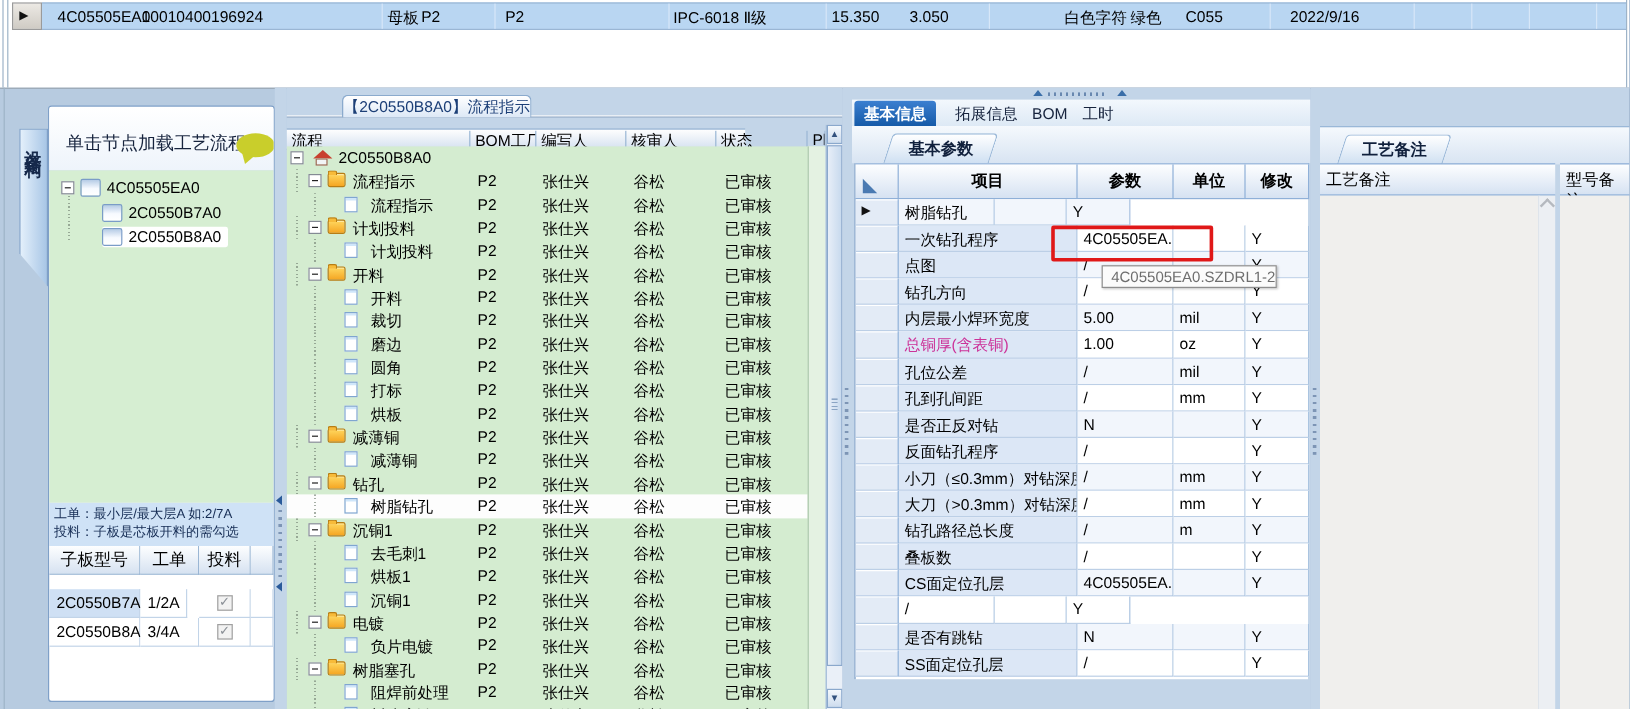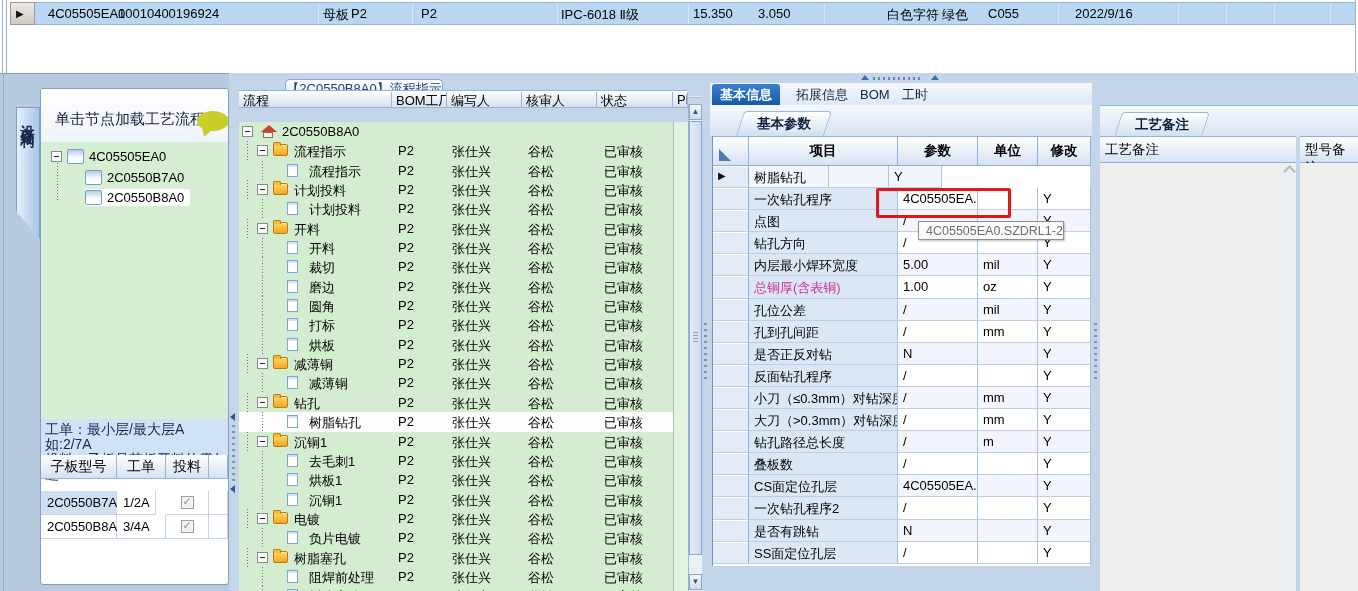--- a/index.html
+++ b/index.html
@@ -37,21 +37,21 @@
   .ltree{position:absolute;left:0;top:53px;width:100%;height:277px;background:#d6eed2;}
   .lnode{position:absolute;height:17px;display:flex;align-items:center;gap:5px;}
   .expand{position:relative;width:11px;height:11px;background:#fff;border:1px solid #848a94;box-sizing:border-box;flex:0 0 auto;}
   .expand::after{content:"";position:absolute;left:2px;top:4px;width:5px;height:1px;background:#222;}
   .cbx{width:17px;height:15px;border:1px solid #7a9cc8;box-sizing:border-box;border-radius:2px;
        background:linear-gradient(#b6cce6,#f7faff 55%,#ffffff);flex:0 0 auto;}
   .lnode .nm{white-space:nowrap;}
   .lnode.sel{background:#fff;border-radius:2px;padding-right:6px;}
   .dotline{position:absolute;width:1px;background-image:repeating-linear-gradient(180deg,#6e7c6e 0 1px,transparent 1px 3px);}
   .linfo{position:absolute;left:0;top:330px;width:100%;height:36px;background:#cfe2f6;color:#132a52;
-         font-size:14px;line-height:15px;padding:3px 0 0 4px;box-sizing:border-box;}
+         font-size:11px;line-height:15px;padding:3px 0 0 4px;box-sizing:border-box;}
   .ltable{position:absolute;left:0;top:366px;width:100%;height:86px;}
   .lth{position:absolute;top:0;height:24px;background:linear-gradient(#fdfeff,#d6e2f1);
        border-right:1px solid #9ab6d4;border-bottom:1px solid #9ab6d4;box-sizing:border-box;
        display:flex;align-items:center;justify-content:center;font-size:14px;}
   .ltd{position:absolute;height:24px;border-right:1px solid #c2d4e8;border-bottom:1px solid #c2d4e8;
        box-sizing:border-box;display:flex;align-items:center;padding-left:6px;background:#fff;}
   .ltd.blue{background:#cfe0f4;}
   .ltd.center{justify-content:center;padding-left:0;}
   .gcheck{position:relative;width:13px;height:13px;background:#f2f2f2;border:1px solid #a0a0a0;box-sizing:border-box;}
   .gcheck::after{content:"✓";position:absolute;left:1px;top:-2px;font-size:11px;color:#8a8f96;}
@@ -60,21 +60,21 @@
   .grip-v{position:absolute;left:3px;width:3px;height:56px;
           background-image:repeating-linear-gradient(180deg,#7d95b5 0 2px,transparent 2px 6px);}
   .arrow-l{position:absolute;left:1px;width:0;height:0;border-top:4px solid transparent;
           border-bottom:4px solid transparent;border-right:5px solid #2a5a9a;}
   
   .midpanel{position:absolute;left:239px;top:73px;width:463px;height:518px;background:#c3d5e8;}
   .midline{position:absolute;left:0;top:23px;width:100%;height:2px;background:linear-gradient(#ffffff,#90a8c4);}
   .mtab{position:absolute;left:46px;top:6px;width:158px;height:19px;background:linear-gradient(#ffffff,#dce8f6);
         border:1px solid #8aaacd;border-bottom:none;border-radius:5px 5px 0 0;box-sizing:border-box;
         text-align:center;line-height:17px;color:#1c3f77;font-size:13px;}
-  .mhead{position:absolute;left:0;top:17px;width:449px;height:18px;background:linear-gradient(#fefefe,#d5e1f0);
+  .mhead{position:absolute;left:0;top:34px;width:382px;height:18px;background:linear-gradient(#fefefe,#d5e1f0);
          border-top:1px solid #9ab6d4;border-bottom:1px solid #9ab6d4;box-sizing:border-box;}
   .mh{position:absolute;top:1px;height:15px;border-right:1px solid #9ab6d4;padding-left:4px;font-size:13px;
       box-sizing:border-box;white-space:nowrap;overflow:hidden;}
   .mtree{position:absolute;left:0;top:49px;width:449px;height:469px;background:#d4ecd0;overflow:hidden;}
   .plstrip{position:absolute;left:434px;top:49px;width:15px;height:469px;background:#e4f2e2;border-left:1px solid #aac6aa;}
   .trow{position:relative;height:19.35px;width:449px;}
   .trow.selected{background:#fdfdfd;}
   .trow .expand{position:absolute;top:4px;}
   .trow.lvl0 .expand{left:3px;} .trow.lvl1 .expand{left:18px;}
   .node-icon{position:absolute;top:3px;width:15px;height:12px;}
@@ -626,21 +626,20 @@
         </div>
           <div class="prow">
           <div class="p-gut"></div>
           <div class="p-label">CS面定位孔层</div>
           <div class="p-value">4C05505EA...</div>
           <div class="p-unit"></div>
           <div class="p-mod">Y</div>
         </div>
           <div class="prow">
           <div class="p-gut"></div>
-          <div class="p-label">一次钻孔程序2</div>
           <div class="p-value">/</div>
           <div class="p-unit"></div>
           <div class="p-mod">Y</div>
         </div>
           <div class="prow">
           <div class="p-gut"></div>
           <div class="p-label">是否有跳钻</div>
           <div class="p-value">N</div>
           <div class="p-unit"></div>
           <div class="p-mod">Y</div>

